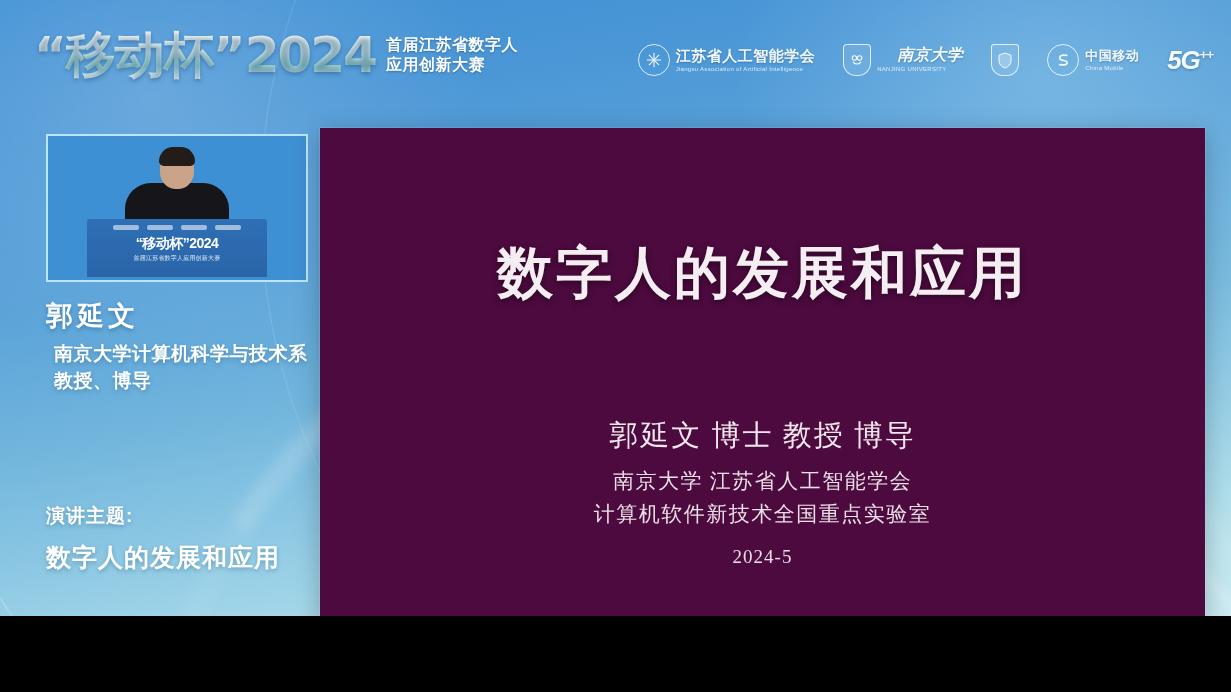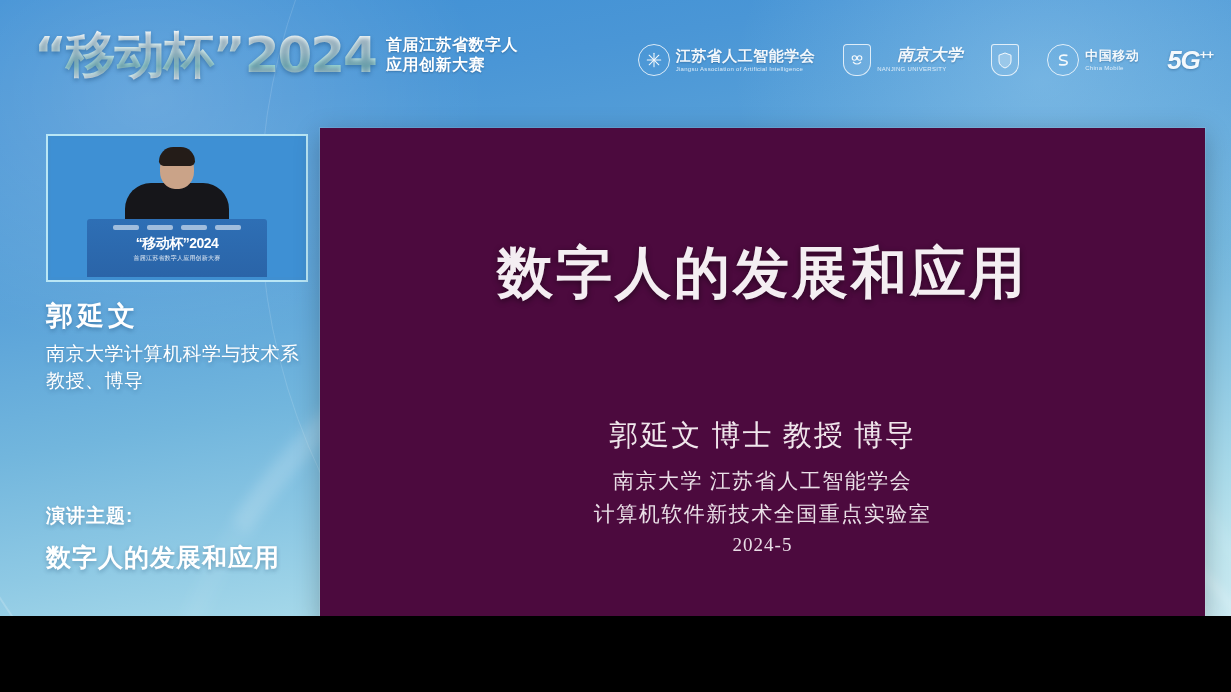--- a/index.html
+++ b/index.html
@@ -261,24 +261,24 @@
     position: absolute;
     left: 46px; top: 180px;
     color: #ffffff;
     font-weight: bold;
     font-size: 27px;
     letter-spacing: 4px;
     text-shadow: 0 2px 4px rgba(10,50,90,0.35);
   }
   .speaker-title {
     position: absolute;
-    left: 46px; top: 222px;
+    left: 54px; top: 222px;
     width: 260px;
     color: #ffffff;
-    font-weight: normal;
+    font-weight: bold;
     font-size: 19px;
     line-height: 27px;
     letter-spacing: 0.5px;
     text-shadow: 0 2px 4px rgba(10,50,90,0.3);
   }
   .topic-label {
     position: absolute;
     left: 46px; top: 385px;
     color: #ffffff;
     font-weight: bold;
@@ -329,21 +329,21 @@
     left: 0; right: 0; top: 337px;
     text-align: center;
     color: #eadfe7;
     font-family: "Liberation Serif", "DejaVu Serif", serif;
     font-size: 21px;
     line-height: 33px;
     letter-spacing: 1.5px;
   }
   .slide-date {
     position: absolute;
-    left: 0; right: 0; top: 406px;
+    left: 0; right: 0; top: 418px;
     text-align: center;
     color: #e8dde6;
     font-family: "Liberation Serif", "DejaVu Serif", serif;
     font-size: 19px;
     letter-spacing: 1px;
   }
 </style>
 </head>
 <body>
 

